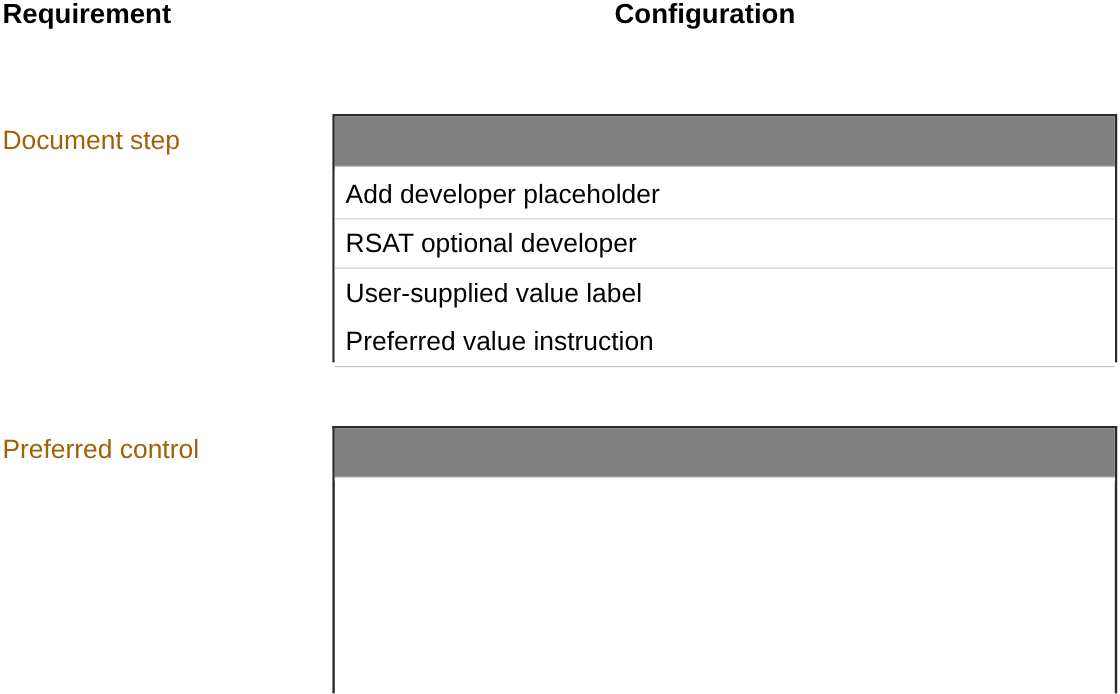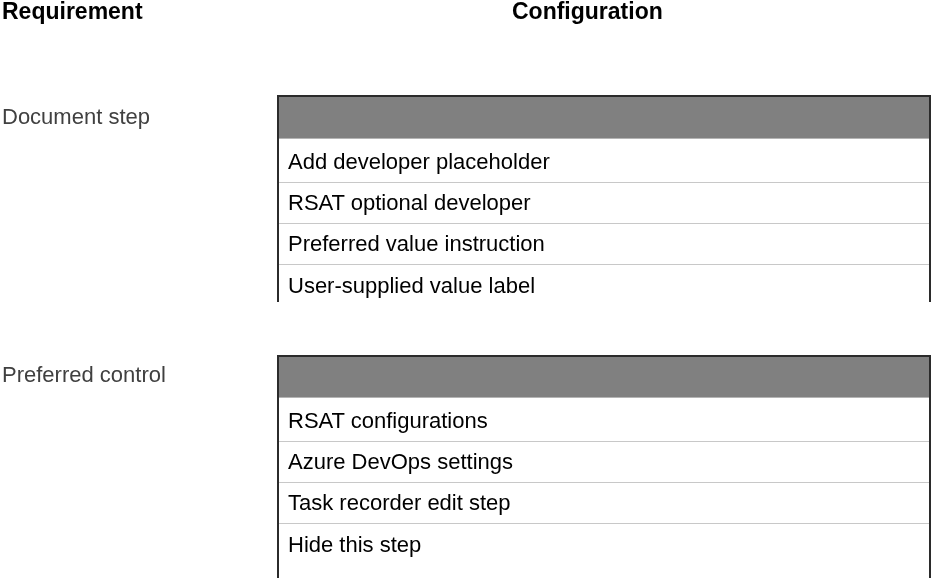--- a/index.html
+++ b/index.html
@@ -36,21 +36,21 @@
     top: -2px;
   }
 
   
   .row-label {
     position: absolute;
     left: 2px;
     font-size: 22px;
     line-height: 26px;
     white-space: nowrap;
-    color: #404040;
+    color: #a16207;
   }
   #label-document-step { top: 104px; }
   #label-required-control { top: 362px; }
 
   
   .dropdown {
     position: absolute;
     left: 277px;
     width: 654px;
     box-sizing: border-box;
@@ -115,32 +115,26 @@
 
 <div class="dropdown" id="dropdown-document-step">
 
   <div class="dropdown-field"></div>
 
   <div class="list-top-gap"></div>
 
   <div class="option-list">
     <div class="option-item">Add developer placeholder</div>
     <div class="option-item">RSAT optional developer</div>
+    <div class="option-item last">User-supplied value label</div>
     <div class="option-item">Preferred value instruction</div>
-    <div class="option-item last">User-supplied value label</div>
   </div>
 </div>
 
 <div class="row-label" id="label-required-control">Preferred control</div>
 
 <div class="dropdown" id="dropdown-required-control">
 
   <div class="dropdown-field"></div>
 
   <div class="list-top-gap"></div>
 
-  <div class="option-list">
-    <div class="option-item">RSAT configurations</div>
-    <div class="option-item">Azure DevOps settings</div>
-    <div class="option-item">Task recorder edit step</div>
-    <div class="option-item last">Hide this step</div>
-  </div>
 </div>
 
 </body></html>

